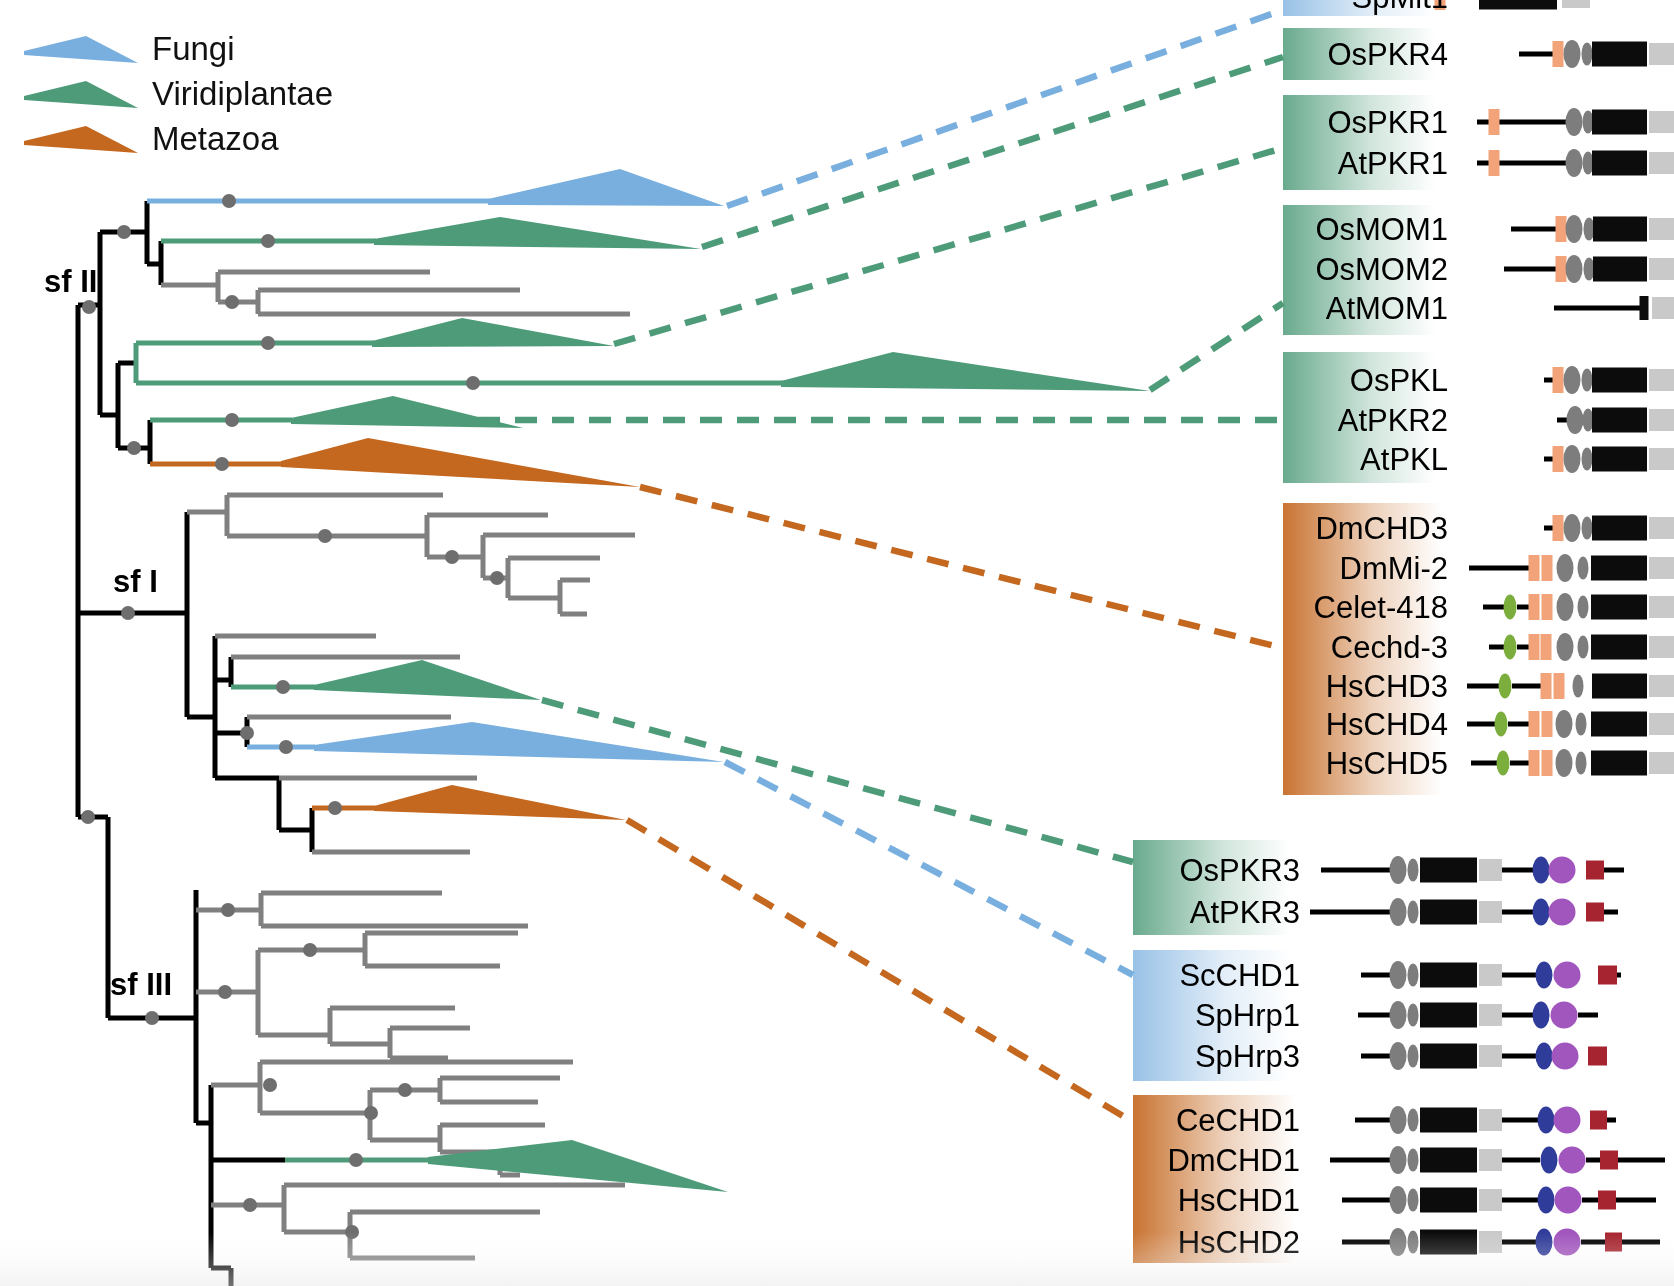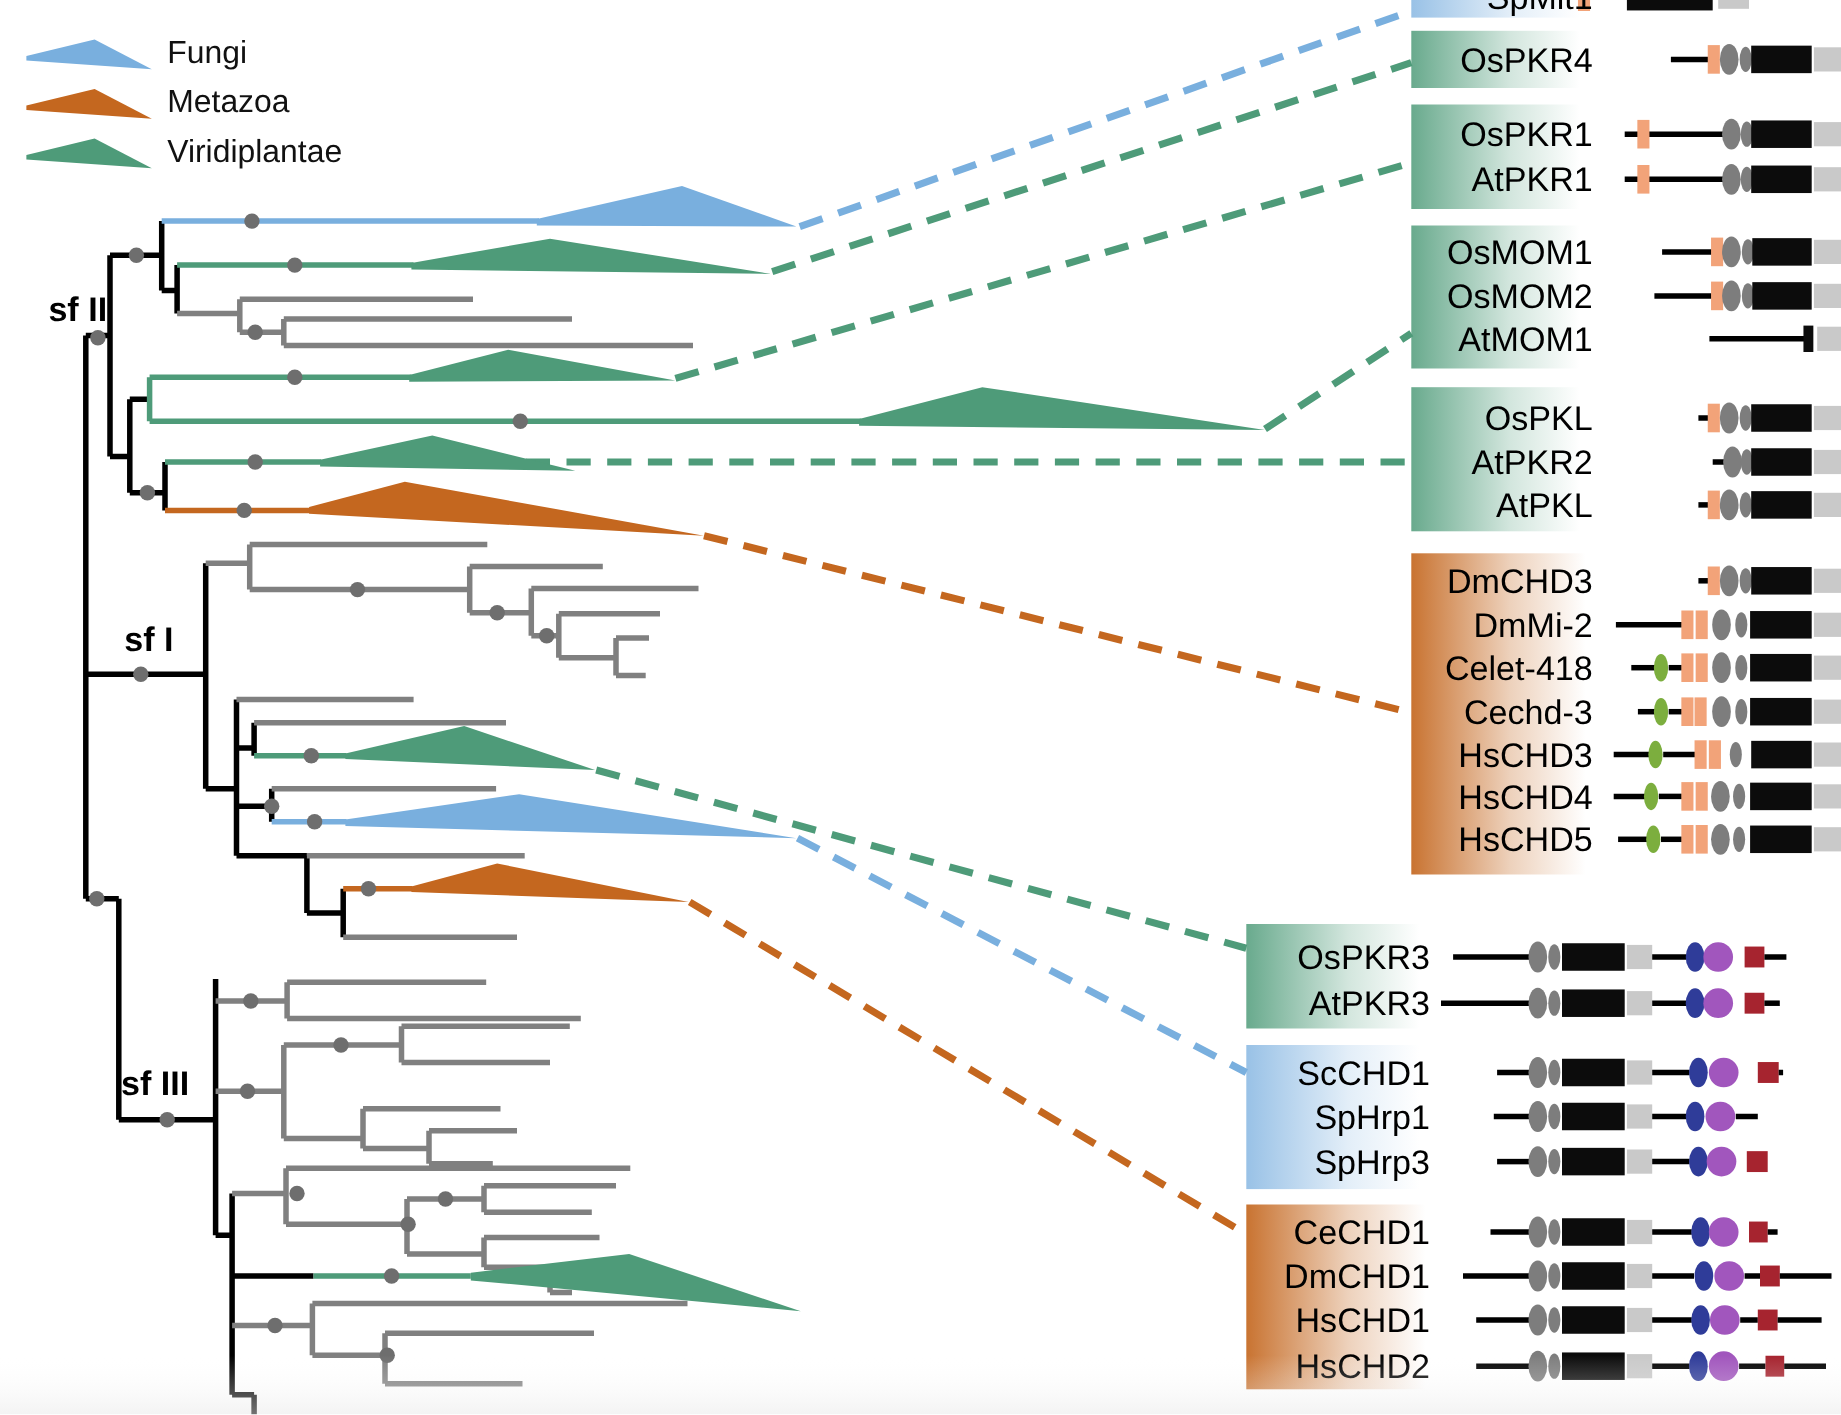--- a/index.html
+++ b/index.html
@@ -2,21 +2,21 @@
 <html><head>
 <meta charset="utf-8">
 <style>
   html,body{margin:0;padding:0;background:#fff;}
   .canvas{position:relative;width:1674px;height:1286px;overflow:hidden;background:#fff;
           font-family:"Liberation Sans",sans-serif;}
   svg text{font-family:"Liberation Sans",sans-serif;}
   .legend{position:absolute;left:22px;top:26px;}
   .legend-row{display:flex;align-items:center;height:45px;}
   .legend-row svg{width:122px;height:34px;margin-right:8px;}
-  .legend-label{font-size:29px;color:#111;letter-spacing:0;}
+  .legend-label{font-size:33px;color:#111;letter-spacing:0;}
 </style>
 </head>
 <body>
 
 <div class="canvas">
 
   <svg id="fig" width="1674" height="1286" viewBox="0 0 1674 1286">
     <defs>
       <linearGradient id="grad-fungi" x1="0" y1="0" x2="1" y2="0">
         <stop offset="0" stop-color="#7FB2E0" stop-opacity="0.8"></stop>
@@ -374,25 +374,25 @@
 
   <div class="legend">
     <div class="legend-row">
       <svg viewBox="0 0 122 34">
         <polygon points="2,19 64,4 116,31 2,23" fill="#79AFDE"></polygon>
       </svg>
       <span class="legend-label">Fungi</span>
     </div>
     <div class="legend-row">
       <svg viewBox="0 0 122 34">
+        <polygon points="2,19 64,4 116,31 2,23" fill="#4E9B79"></polygon>
+      </svg>
+      <span class="legend-label">Viridiplantae</span>
+    </div>
+    <div class="legend-row">
+      <svg viewBox="0 0 122 34">
         <polygon points="2,19 64,4 116,31 2,23" fill="#C4671F"></polygon>
       </svg>
       <span class="legend-label">Metazoa</span>
     </div>
-    <div class="legend-row">
-      <svg viewBox="0 0 122 34">
-        <polygon points="2,19 64,4 116,31 2,23" fill="#4E9B79"></polygon>
-      </svg>
-      <span class="legend-label">Viridiplantae</span>
-    </div>
   </div>
 
 </div>
 
 </body></html>

